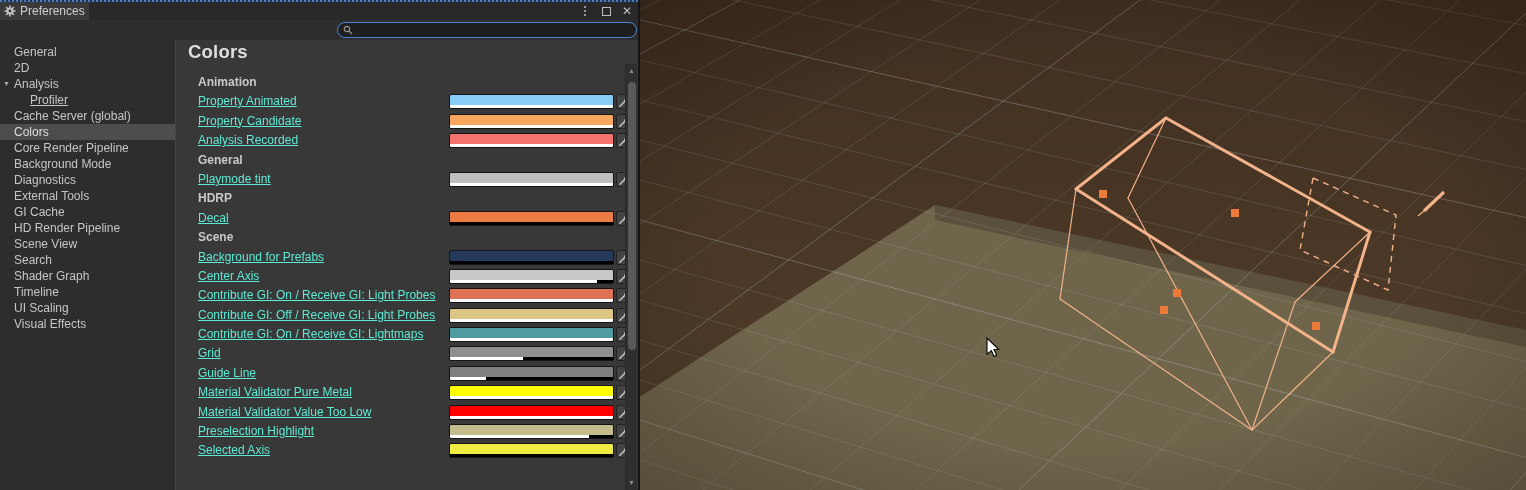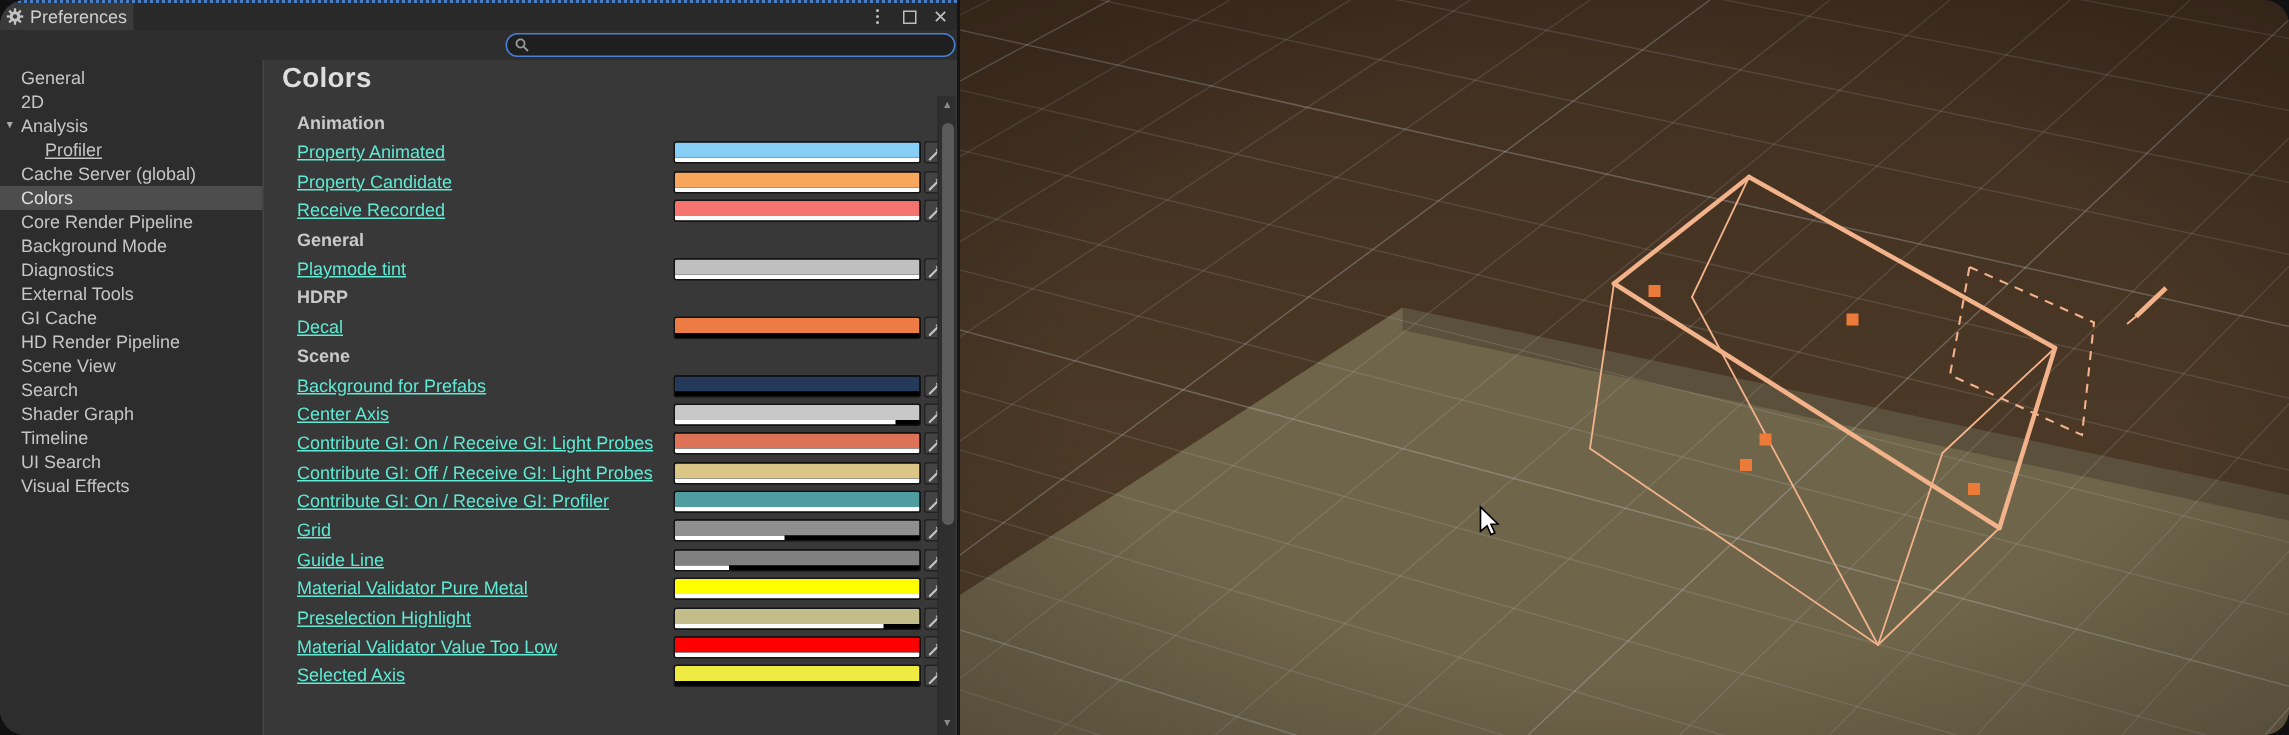--- a/index.html
+++ b/index.html
@@ -1,17 +1,17 @@
 <!DOCTYPE html>
 <html><head>
 <meta charset="utf-8">
 <style>
   html,body{margin:0;padding:0;background:#111;}
   *{box-sizing:border-box;font-family:"Liberation Sans",sans-serif;}
-  #app{position:relative;width:1526px;height:490px;overflow:hidden;background:#1e1e1e;border-radius:17px;}
+  #app{position:relative;width:1526px;height:490px;overflow:hidden;background:#1e1e1e;}
 
   
   .prefs{position:absolute;left:0;top:0;width:640px;height:490px;background:#383838;border-right:2px solid #151515;}
   .focusline{position:absolute;left:0;top:0;width:100%;height:2px;
     background:repeating-linear-gradient(90deg,#4a7cc2 0 2px,#24364e 2px 4px);}
   .titlebar{position:absolute;left:0;top:2px;width:100%;height:18px;background:#292929;}
   .tab{position:absolute;left:0;top:0;width:89px;height:18px;background:#3a3a3a;
     display:flex;align-items:center;gap:4px;padding-left:4px;cursor:default;}
   .tab-label{font-size:12px;color:#cfcfcf;}
   .winctl{position:absolute;right:5px;top:0;height:18px;display:flex;align-items:center;gap:9px;}
@@ -115,21 +115,21 @@
           <div class="side-item"><span>Core Render Pipeline</span></div>
           <div class="side-item"><span>Background Mode</span></div>
           <div class="side-item"><span>Diagnostics</span></div>
           <div class="side-item"><span>External Tools</span></div>
           <div class="side-item"><span>GI Cache</span></div>
           <div class="side-item"><span>HD Render Pipeline</span></div>
           <div class="side-item"><span>Scene View</span></div>
           <div class="side-item"><span>Search</span></div>
           <div class="side-item"><span>Shader Graph</span></div>
           <div class="side-item"><span>Timeline</span></div>
-          <div class="side-item"><span>UI Search</span></div>
+          <div class="side-item"><span>UI Scaling</span></div>
           <div class="side-item"><span>Visual Effects</span></div>
         </div>
       <div class="content">
         <h1 class="panel-title">Colors</h1>
         <div class="rows" id="rows">
             <div class="row">
               <div class="hdr">Animation</div>
             </div>
             <div class="row">
               <div class="lbl">Property Animated</div>
@@ -157,21 +157,21 @@
               </div>
               <div class="dropper">
                 <svg width="13" height="13" viewBox="0 0 14 14">
                   <path d="M2 12.2 L7.6 6.6" stroke="#c4c4c4" stroke-width="1.6" fill="none" stroke-linecap="round"></path>
                   <path d="M6.6 4.9 l2.6 2.6" stroke="#c4c4c4" stroke-width="1.1" fill="none"></path>
                   <path d="M8.1 5.6 l1.9-1.9 a1.5 1.5 0 0 1 2.1 2.1 l-1.9 1.9 z" fill="#c4c4c4"></path>
                 </svg>
               </div>
             </div>
             <div class="row">
-              <div class="lbl">Receive Recorded</div>
+              <div class="lbl">Analysis Recorded</div>
               <div class="swatch">
                 <div class="col" style="background: rgb(245, 115, 111);"></div>
                 <div class="abar">
                   <div class="white" style="width: 100%;"></div>
                 </div>
               </div>
               <div class="dropper">
                 <svg width="13" height="13" viewBox="0 0 14 14">
                   <path d="M2 12.2 L7.6 6.6" stroke="#c4c4c4" stroke-width="1.6" fill="none" stroke-linecap="round"></path>
                   <path d="M6.6 4.9 l2.6 2.6" stroke="#c4c4c4" stroke-width="1.1" fill="none"></path>
@@ -278,21 +278,21 @@
               </div>
               <div class="dropper">
                 <svg width="13" height="13" viewBox="0 0 14 14">
                   <path d="M2 12.2 L7.6 6.6" stroke="#c4c4c4" stroke-width="1.6" fill="none" stroke-linecap="round"></path>
                   <path d="M6.6 4.9 l2.6 2.6" stroke="#c4c4c4" stroke-width="1.1" fill="none"></path>
                   <path d="M8.1 5.6 l1.9-1.9 a1.5 1.5 0 0 1 2.1 2.1 l-1.9 1.9 z" fill="#c4c4c4"></path>
                 </svg>
               </div>
             </div>
             <div class="row">
-              <div class="lbl">Contribute GI: On / Receive GI: Profiler</div>
+              <div class="lbl">Contribute GI: On / Receive GI: Lightmaps</div>
               <div class="swatch">
                 <div class="col" style="background: rgb(79, 157, 160);"></div>
                 <div class="abar">
                   <div class="white" style="width: 100%;"></div>
                 </div>
               </div>
               <div class="dropper">
                 <svg width="13" height="13" viewBox="0 0 14 14">
                   <path d="M2 12.2 L7.6 6.6" stroke="#c4c4c4" stroke-width="1.6" fill="none" stroke-linecap="round"></path>
                   <path d="M6.6 4.9 l2.6 2.6" stroke="#c4c4c4" stroke-width="1.1" fill="none"></path>
@@ -342,41 +342,41 @@
               </div>
               <div class="dropper">
                 <svg width="13" height="13" viewBox="0 0 14 14">
                   <path d="M2 12.2 L7.6 6.6" stroke="#c4c4c4" stroke-width="1.6" fill="none" stroke-linecap="round"></path>
                   <path d="M6.6 4.9 l2.6 2.6" stroke="#c4c4c4" stroke-width="1.1" fill="none"></path>
                   <path d="M8.1 5.6 l1.9-1.9 a1.5 1.5 0 0 1 2.1 2.1 l-1.9 1.9 z" fill="#c4c4c4"></path>
                 </svg>
               </div>
             </div>
             <div class="row">
+              <div class="lbl">Material Validator Value Too Low</div>
+              <div class="swatch">
+                <div class="col" style="background: rgb(255, 0, 0);"></div>
+                <div class="abar">
+                  <div class="white" style="width: 100%;"></div>
+                </div>
+              </div>
+              <div class="dropper">
+                <svg width="13" height="13" viewBox="0 0 14 14">
+                  <path d="M2 12.2 L7.6 6.6" stroke="#c4c4c4" stroke-width="1.6" fill="none" stroke-linecap="round"></path>
+                  <path d="M6.6 4.9 l2.6 2.6" stroke="#c4c4c4" stroke-width="1.1" fill="none"></path>
+                  <path d="M8.1 5.6 l1.9-1.9 a1.5 1.5 0 0 1 2.1 2.1 l-1.9 1.9 z" fill="#c4c4c4"></path>
+                </svg>
+              </div>
+            </div>
+            <div class="row">
               <div class="lbl">Preselection Highlight</div>
               <div class="swatch">
                 <div class="col" style="background: rgb(194, 189, 138);"></div>
                 <div class="abar">
                   <div class="white" style="width: 85%;"></div>
-                </div>
-              </div>
-              <div class="dropper">
-                <svg width="13" height="13" viewBox="0 0 14 14">
-                  <path d="M2 12.2 L7.6 6.6" stroke="#c4c4c4" stroke-width="1.6" fill="none" stroke-linecap="round"></path>
-                  <path d="M6.6 4.9 l2.6 2.6" stroke="#c4c4c4" stroke-width="1.1" fill="none"></path>
-                  <path d="M8.1 5.6 l1.9-1.9 a1.5 1.5 0 0 1 2.1 2.1 l-1.9 1.9 z" fill="#c4c4c4"></path>
-                </svg>
-              </div>
-            </div>
-            <div class="row">
-              <div class="lbl">Material Validator Value Too Low</div>
-              <div class="swatch">
-                <div class="col" style="background: rgb(255, 0, 0);"></div>
-                <div class="abar">
-                  <div class="white" style="width: 100%;"></div>
                 </div>
               </div>
               <div class="dropper">
                 <svg width="13" height="13" viewBox="0 0 14 14">
                   <path d="M2 12.2 L7.6 6.6" stroke="#c4c4c4" stroke-width="1.6" fill="none" stroke-linecap="round"></path>
                   <path d="M6.6 4.9 l2.6 2.6" stroke="#c4c4c4" stroke-width="1.1" fill="none"></path>
                   <path d="M8.1 5.6 l1.9-1.9 a1.5 1.5 0 0 1 2.1 2.1 l-1.9 1.9 z" fill="#c4c4c4"></path>
                 </svg>
               </div>
             </div>

